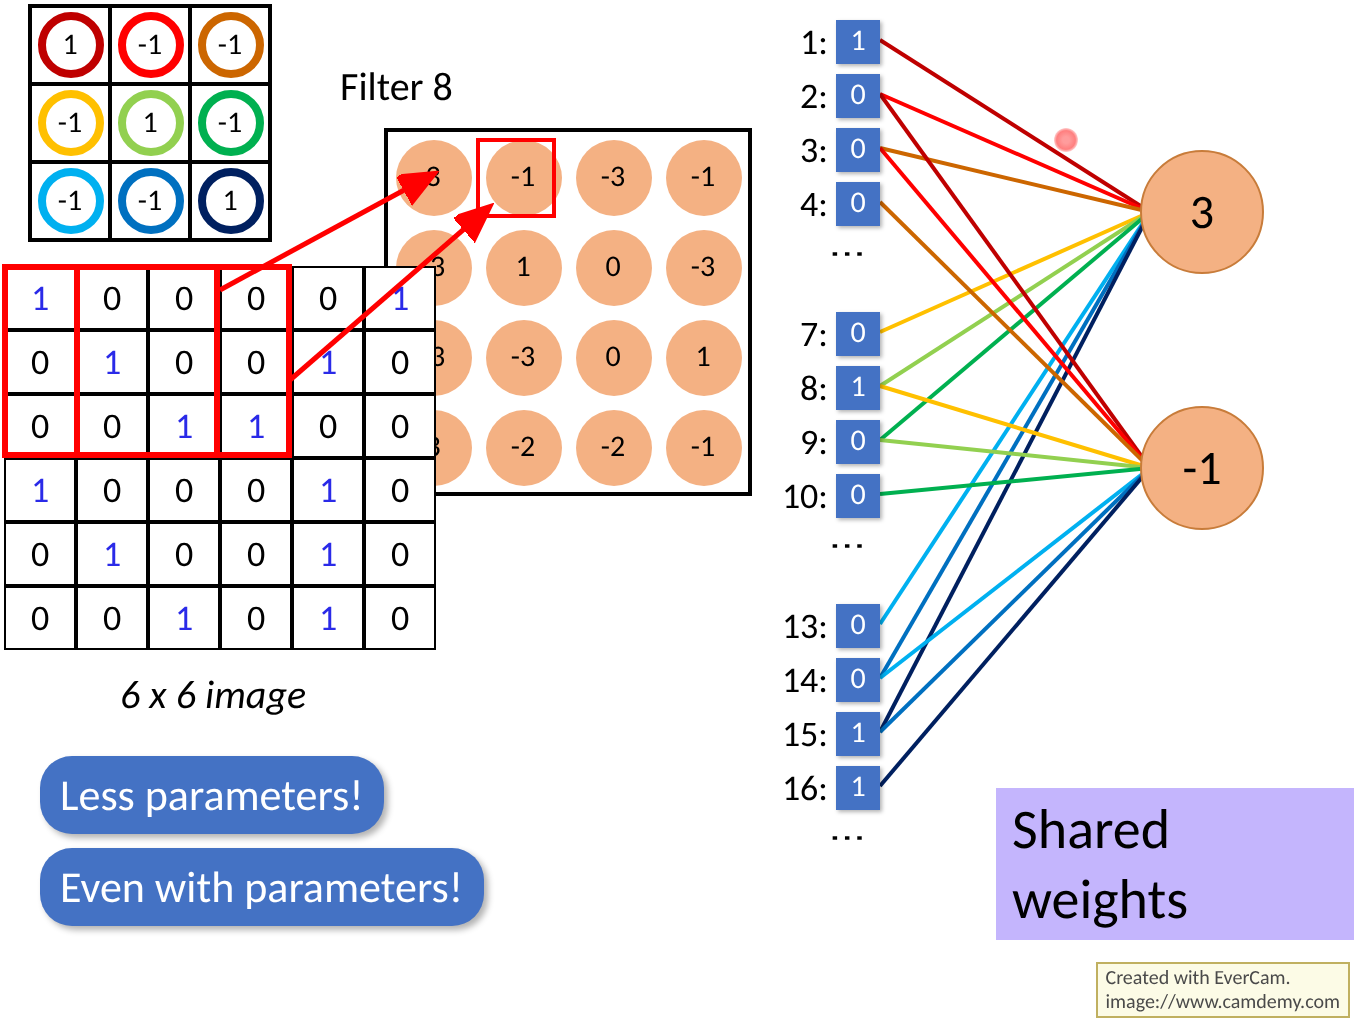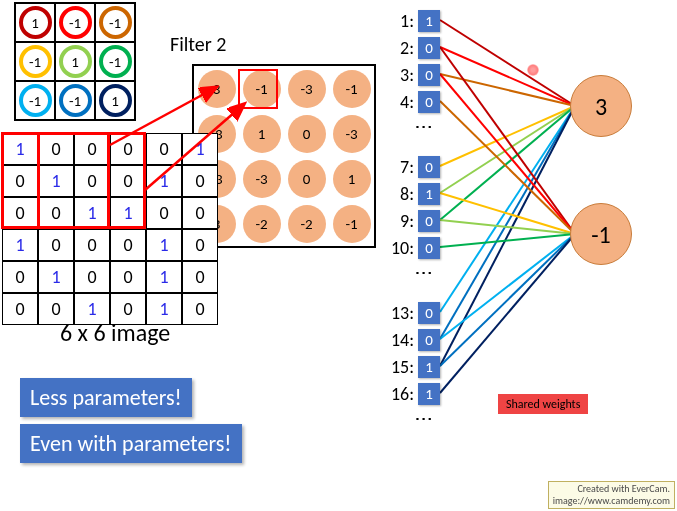--- a/index.html
+++ b/index.html
@@ -86,43 +86,45 @@
   .img-cell {
     border: 1px solid #000;
     display: flex;
     justify-content: center;
     align-items: center;
     font-size: 18px;
   }
   .img-cell.one { color: #2a2ae8; }
   .img-caption {
     position: absolute;
-    left: 60px; top: 318px;
-    font-size: 24px;
+    left: 60px; top: 336px;
+    font-size: 20px;
+    font-style: italic;
   }
   .img-highlight {
     position: absolute;
     border: 3px solid #ff0000;
     pointer-events: none;
   }
   
   .bluebox {
     position: absolute;
     background: #4472c4;
     color: #fff;
     font-size: 22px;
     padding: 6px 10px;
     box-shadow: 2px 2px 3px rgba(0,0,0,.3);
+    border-radius: 16px;
   }
   
   .shared-box {
     position: absolute;
-    background: #ef4444;
+    background: #c4b5fd;
     color: #000;
-    font-size: 12px;
+    font-size: 28px;
     padding: 3px 8px;
   }
   
   .inputs {
     position: absolute;
     left: 380px; top: 7px;
     width: 90px;
   }
   .input-row {
     display: flex;
@@ -179,21 +181,20 @@
     background: radial-gradient(circle, #ff9c9c 20%, rgba(255,0,0,.5) 55%, rgba(255,0,0,0) 80%);
   }
   .evercam {
     position: absolute;
     right: 2px; bottom: 2px;
     border: 1px solid #c0b060;
     background: #fcfbe6;
     font-size: 10px;
     padding: 1px 4px;
     line-height: 1.2;
-    text-align: right;
     color: #4a4a4a;
   }
 </style>
 </head>
 <body>
 
 <div class="filter-grid" id="filter-grid">
     <div class="filter-cell">
       <div class="filter-circle" style="border-color: rgb(191, 0, 0);">1</div>
     </div>
@@ -215,21 +216,21 @@
     <div class="filter-cell">
       <div class="filter-circle" style="border-color: rgb(0, 176, 240);">-1</div>
     </div>
     <div class="filter-cell">
       <div class="filter-circle" style="border-color: rgb(0, 112, 192);">-1</div>
     </div>
     <div class="filter-cell">
       <div class="filter-circle" style="border-color: rgb(0, 32, 96);">1</div>
     </div>
   </div>
-<div class="filter-label">Filter 2</div>
+<div class="filter-label">Filter 8</div>
 
 <div class="fmap" id="fmap">
     <div class="fmap-cell">
       <div class="fmap-circle">3</div>
     </div>
     <div class="fmap-cell">
       <div class="fmap-circle">-1</div>
     </div>
     <div class="fmap-cell">
       <div class="fmap-circle">-3</div>

